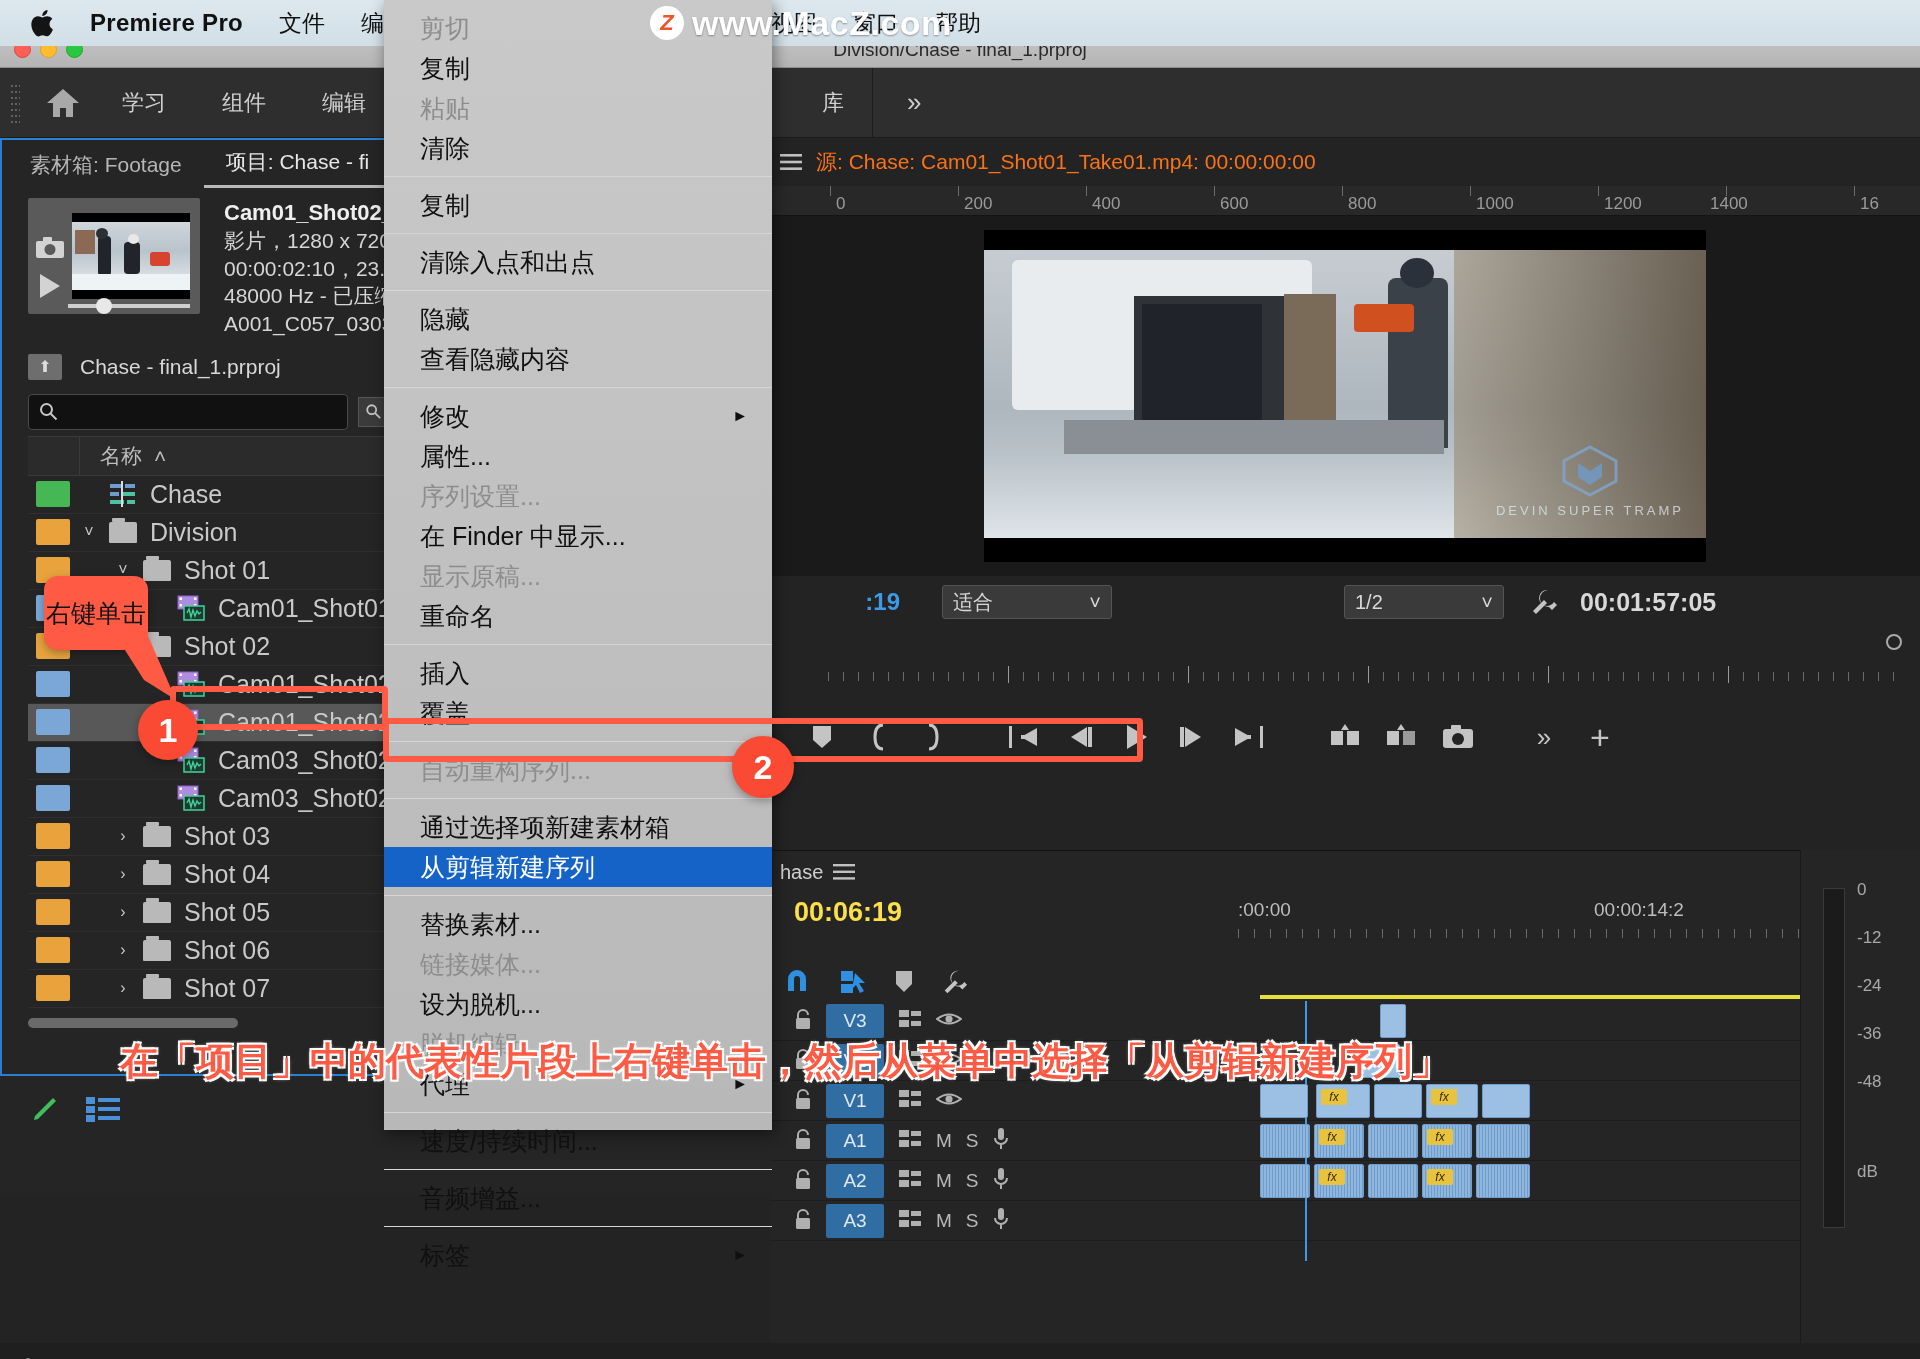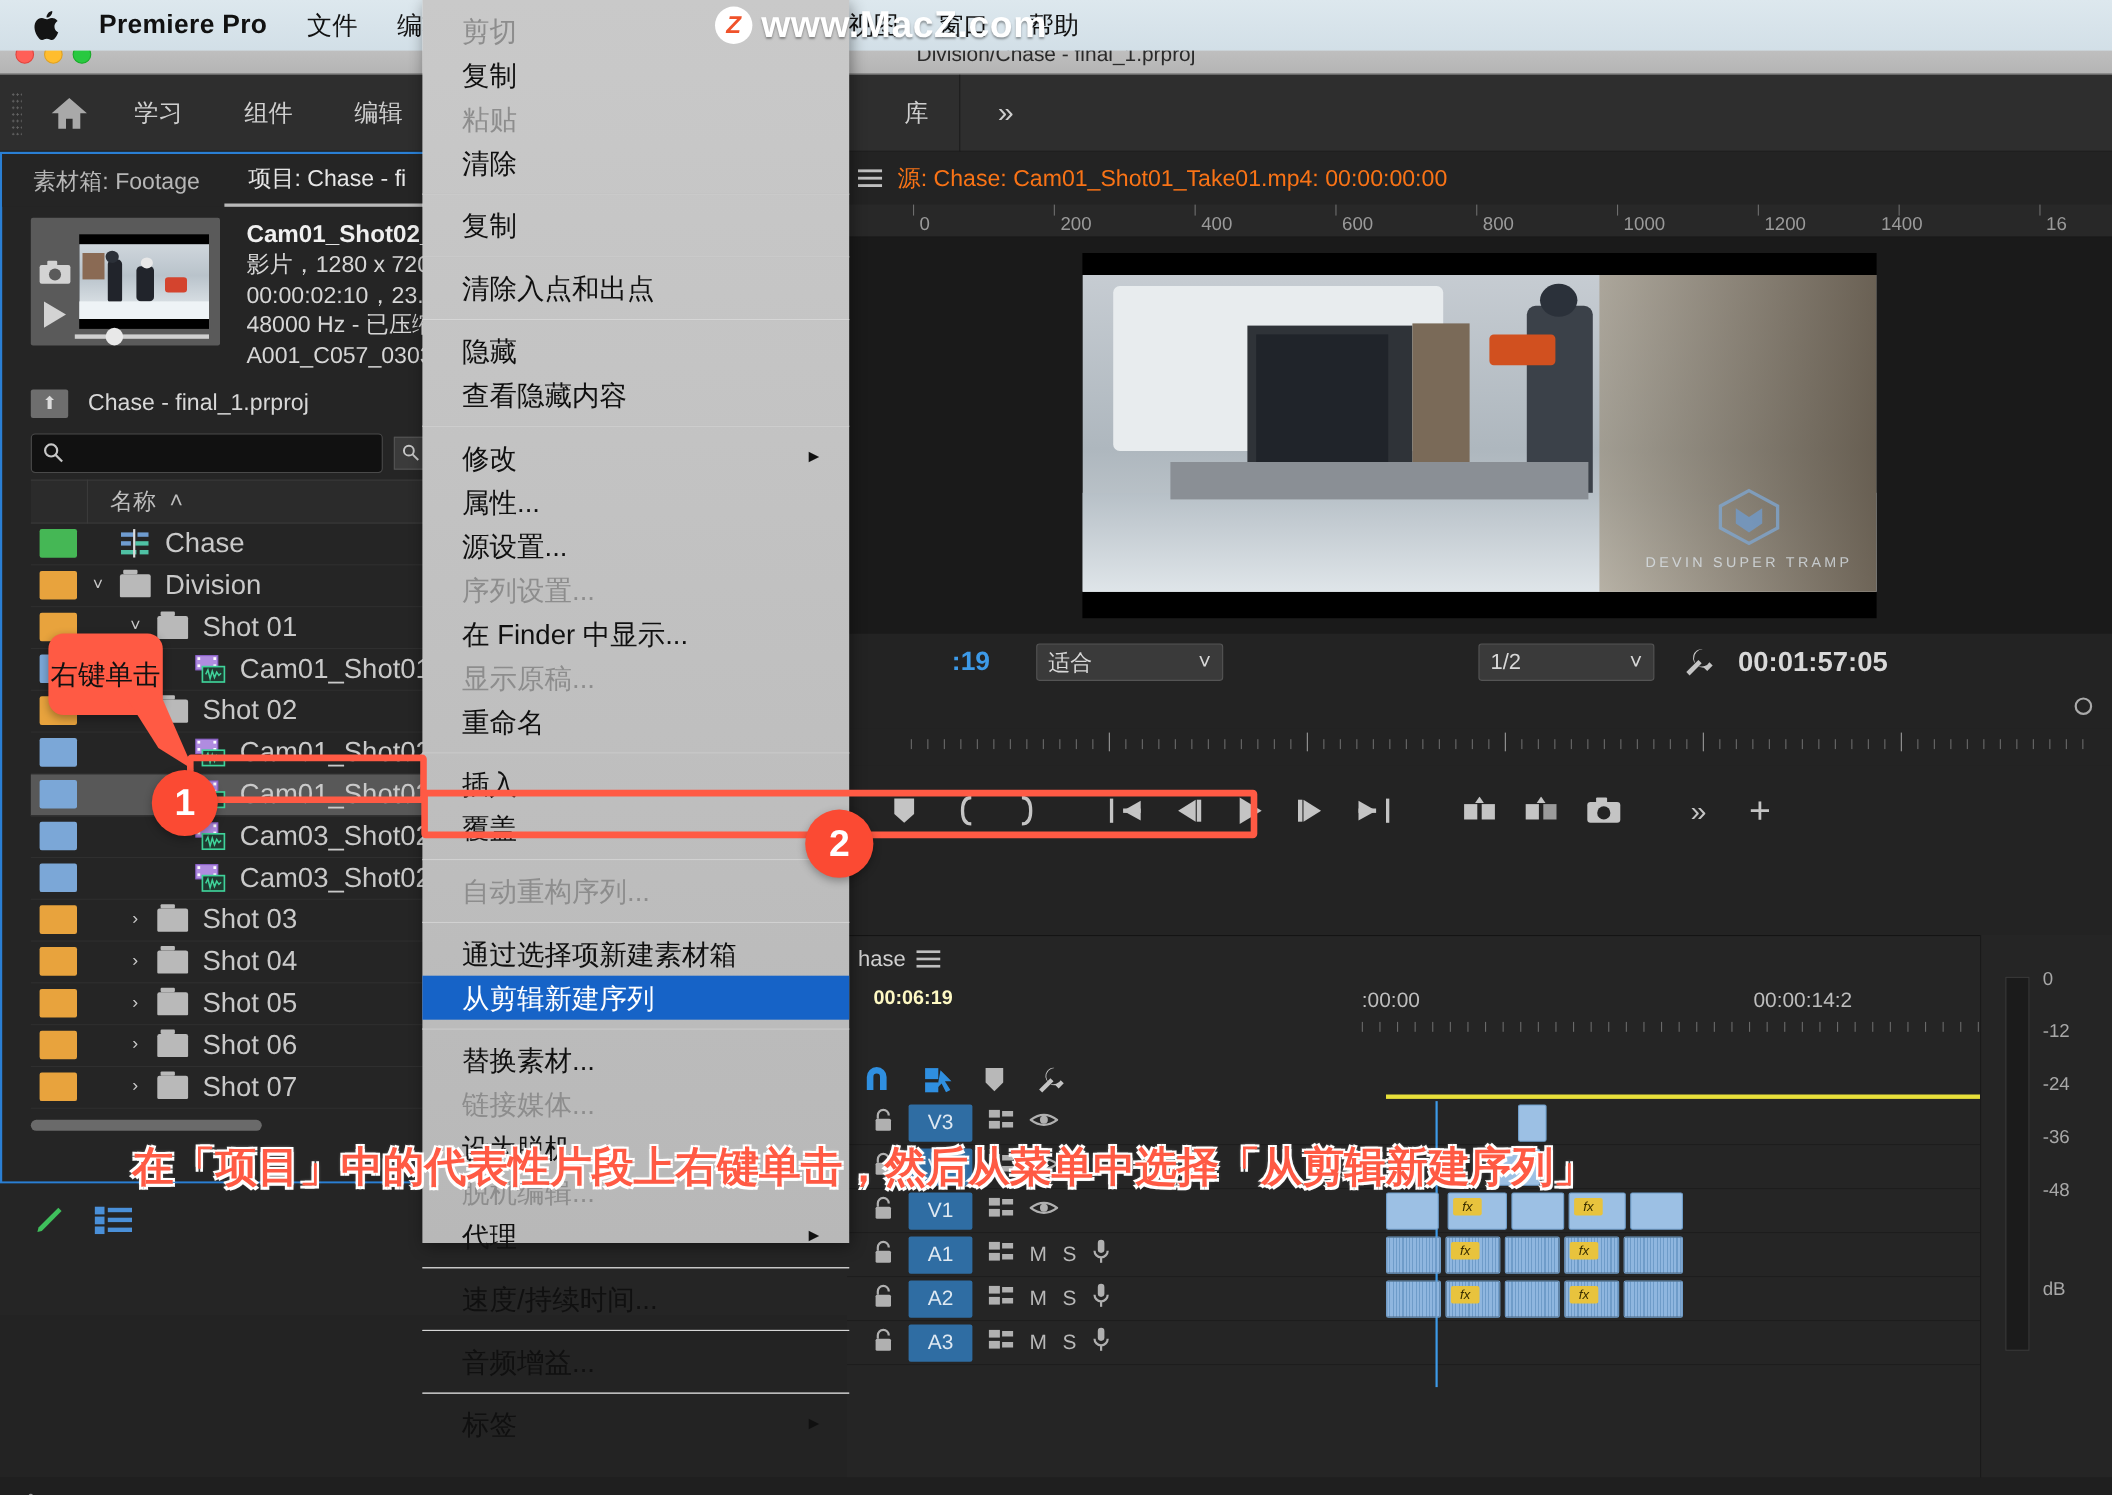--- a/index.html
+++ b/index.html
@@ -148,21 +148,21 @@
   .mtick.big { top:4px; height:17px; background:#9a9a9a; }
   .transport { height:82px; display:flex; align-items:center; gap:0; }
   .tbtn { width:56px; height:82px; display:flex; align-items:center; justify-content:center; }
 
   
   .tlpanel { position:absolute; left:770px; top:712px; width:1150px; height:509px;
     background:#252525; border-top:1px solid #141414; }
   .tl-tabrow { height:42px; display:flex; align-items:center; padding-left:10px; gap:10px; }
   .tl-tab { color:#d0d0d0; font-size:20px; }
   .tl-head { display:flex; align-items:flex-start; padding-left:10px; }
-  .tl-tc { color:#fef9c3; font-size:18px; font-weight:bold; padding-top:4px; }
+  .tl-tc { color:#fde047; font-size:27px; font-weight:bold; padding-top:4px; }
   .tl-tools { display:flex; align-items:center; gap:26px; padding:14px 0 0 12px; }
   .tracks { position:relative; margin-top:4px; }
   .trow { height:40px; display:flex; align-items:center; border-bottom:1px solid #1d1d1d; }
   .tctrl { width:270px; display:flex; align-items:center; gap:14px; padding-left:24px; }
   .tname { width:58px; height:34px; background:#2f6da3; color:#dfe9f2; font-size:19px;
     display:flex; align-items:center; justify-content:center; border-radius:2px; }
   .tname.a { background:#2f6da3; }
   .tlane { flex:1; position:absolute; left:490px; right:120px; height:40px; }
   .clip { position:absolute; top:3px; height:34px; background:#9cc0e4;
     border:1px solid #6f9dc9; border-radius:2px; }
@@ -1054,23 +1054,20 @@
         <span>查看隐藏内容</span>
       </div>
       <div class="msep"></div>
       <div class="mi">
         <span>修改</span>
         <span class="arrow">►</span>
       </div>
       <div class="mi">
         <span>属性...</span>
       </div>
-      <div class="mi">
-        <span>源设置...</span>
-      </div>
       <div class="mi dim">
         <span>序列设置...</span>
       </div>
       <div class="mi">
         <span>在 Finder 中显示...</span>
       </div>
       <div class="mi dim">
         <span>显示原稿...</span>
       </div>
       <div class="mi">

